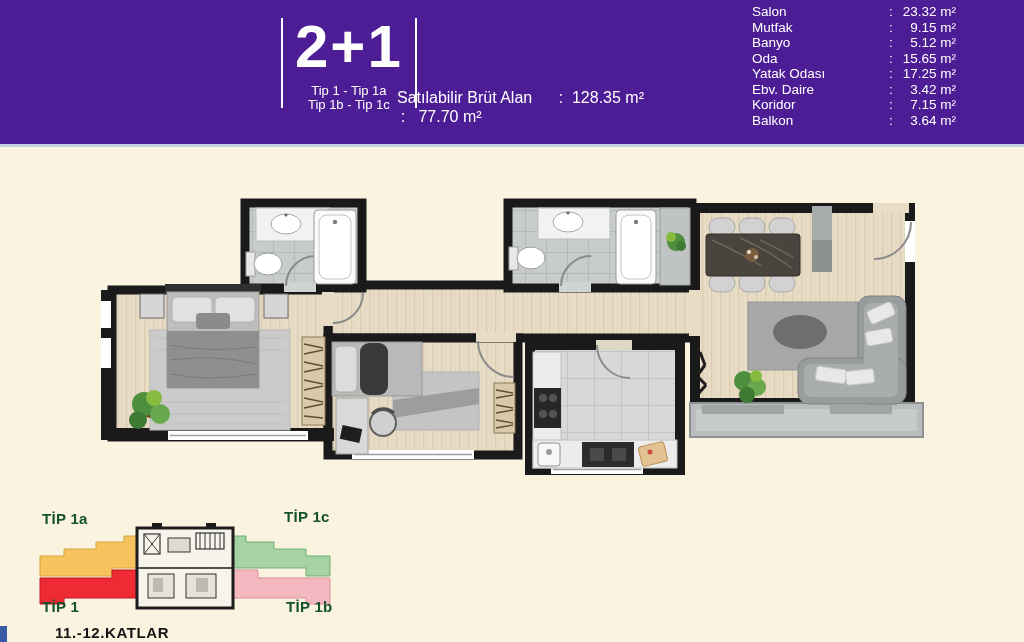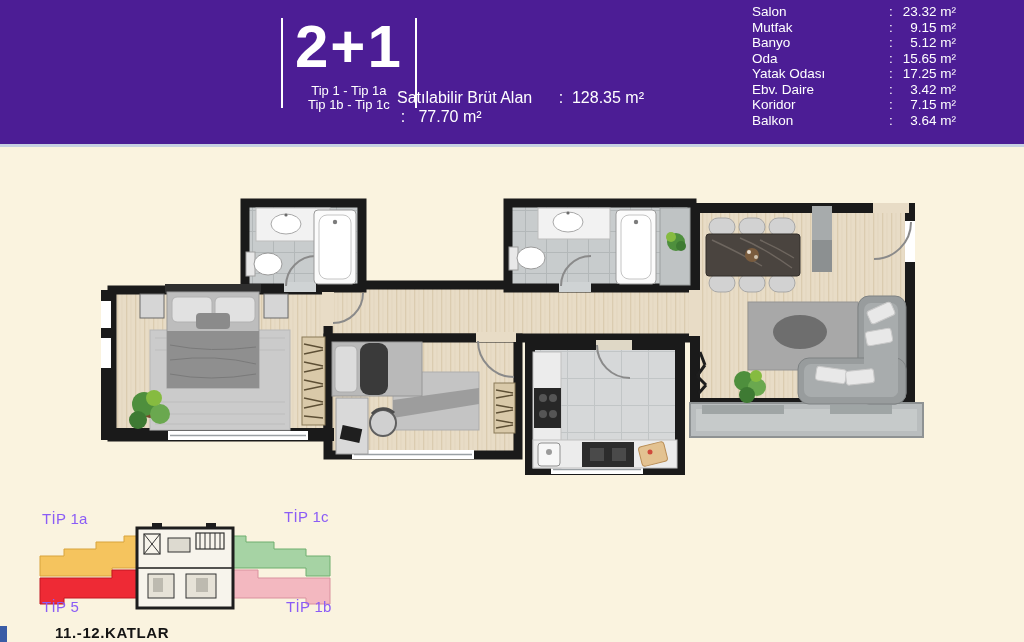--- a/index.html
+++ b/index.html
@@ -20,21 +20,21 @@
   .area-colon{width:12px;text-align:center;}
   .area-value{width:82px;text-align:center;}
   .rooms-block{position:absolute;left:752px;top:4px;font-size:13.5px;line-height:15.5px;}
   .room-row{display:flex;}
   .room-label{width:132px;}
   .room-colon{width:14px;text-align:center;}
   .room-value{width:58px;text-align:right;}
 
   
   .plan-svg{position:absolute;left:0;top:0;}
-  .keyplan-label{position:absolute;font-size:15px;font-weight:normal;color:#8b5cf6;letter-spacing:0.3px;}
+  .keyplan-label{position:absolute;font-size:15px;font-weight:bold;color:#14532d;letter-spacing:0.3px;}
   .floors-label{position:absolute;left:55px;top:624px;font-size:15px;font-weight:bold;color:#141414;letter-spacing:0.6px;}
   .edge-accent{position:absolute;left:0;top:626px;width:7px;height:16px;background:#3a5ca6;}
 </style>
 </head>
 <body>
 
 <div class="page">
 
   <header class="topbar">
 
@@ -364,18 +364,18 @@
         <rect x="148" y="574" width="26" height="24" fill="#e6e2d7" stroke="#333333" stroke-width="1"></rect>
         <rect x="186" y="574" width="30" height="24" fill="#e6e2d7" stroke="#333333" stroke-width="1"></rect>
         <rect x="153" y="578" width="10" height="14" fill="#bdbab0"></rect>
         <rect x="196" y="578" width="12" height="14" fill="#bdbab0"></rect>
       </g>
     </g>
   </svg>
 
   <div class="keyplan-label" style="left:42px;top:510px;">TİP 1a</div>
   <div class="keyplan-label" style="left:284px;top:508px;">TİP 1c</div>
-  <div class="keyplan-label" style="left:42px;top:598px;">TİP 5</div>
+  <div class="keyplan-label" style="left:42px;top:598px;">TİP 1</div>
   <div class="keyplan-label" style="left:286px;top:598px;">TİP 1b</div>
   <div class="floors-label">11.-12.KATLAR</div>
 
   <div class="edge-accent"></div>
 </div>
 
 </body></html>

